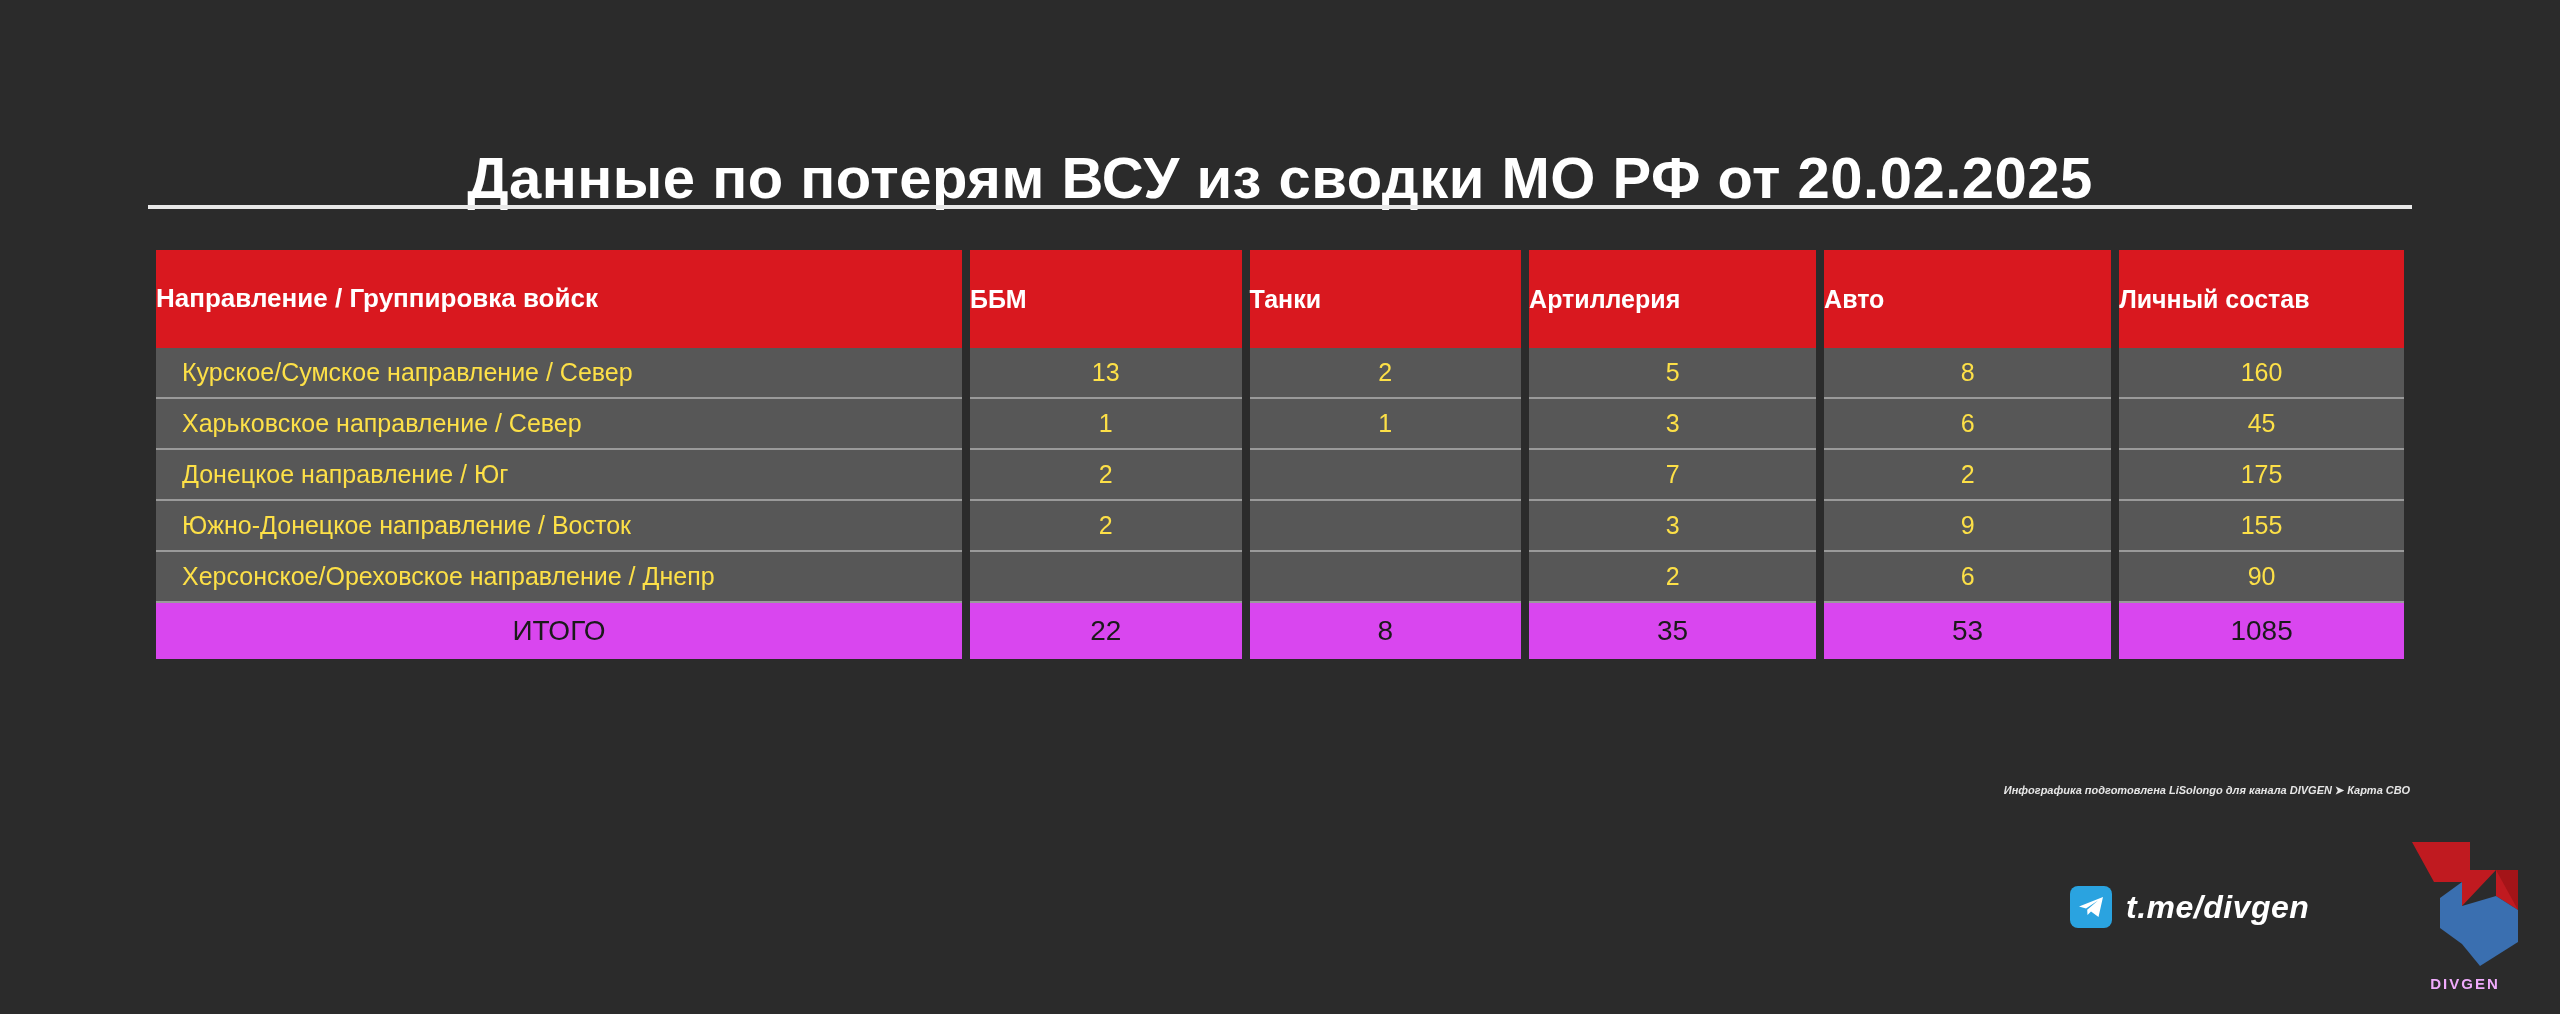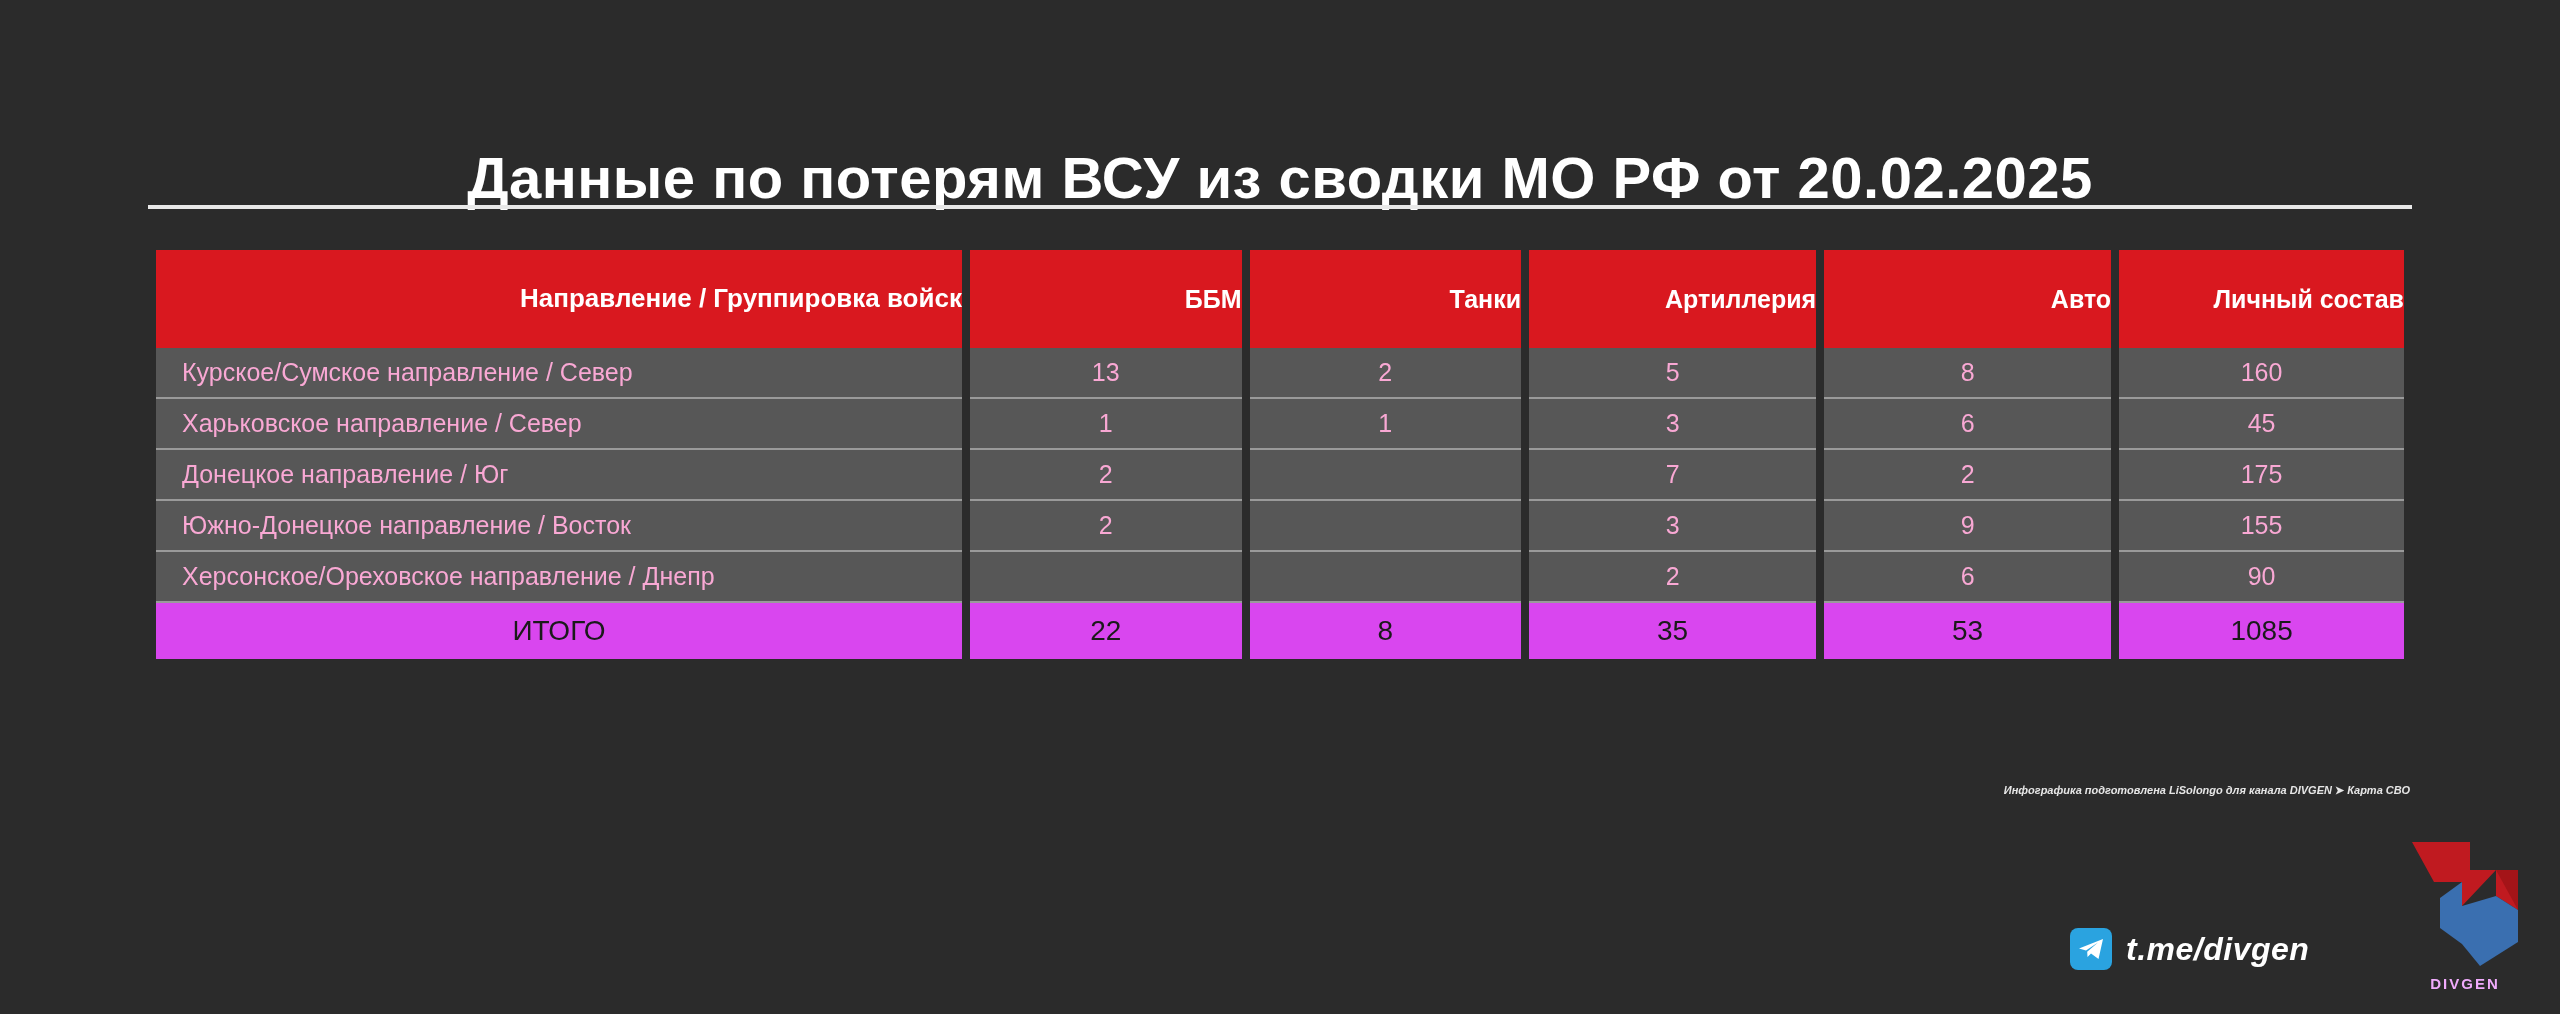--- a/index.html
+++ b/index.html
@@ -61,29 +61,29 @@
     padding: 0;
     margin: 0;
   }
   .hdr {
     background: #d9181f;
     color: #ffffff;
     font-size: 25px;
     font-weight: bold;
     height: 98px;
     vertical-align: middle;
-    text-align: right;
+    text-align: left;
     line-height: 1.15;
   }
   .hdr.first {
     font-size: 26px;
   }
   .cell {
     background: #575757;
-    color: #f9a8d4;
+    color: #fde047;
     font-size: 25px;
     height: 49px;
     vertical-align: middle;
     text-align: center;
     border-bottom: 2px solid #9a9a9a;
     border-top: 0;
   }
   .cell.name {
     text-align: left;
     padding-left: 26px;
@@ -120,21 +120,21 @@
     font-weight: bold;
     color: #e6e6e6;
     white-space: nowrap;
   }
   .credit .arrow { font-style: normal; }
 
   
   .tg-block {
     position: absolute;
     left: 2070px;
-    top: 928px;
+    top: 886px;
     display: flex;
     align-items: center;
     gap: 14px;
   }
   .tg-icon {
     width: 42px;
     height: 42px;
     background: #2aa3e0;
     border-radius: 8px;
     position: relative;

